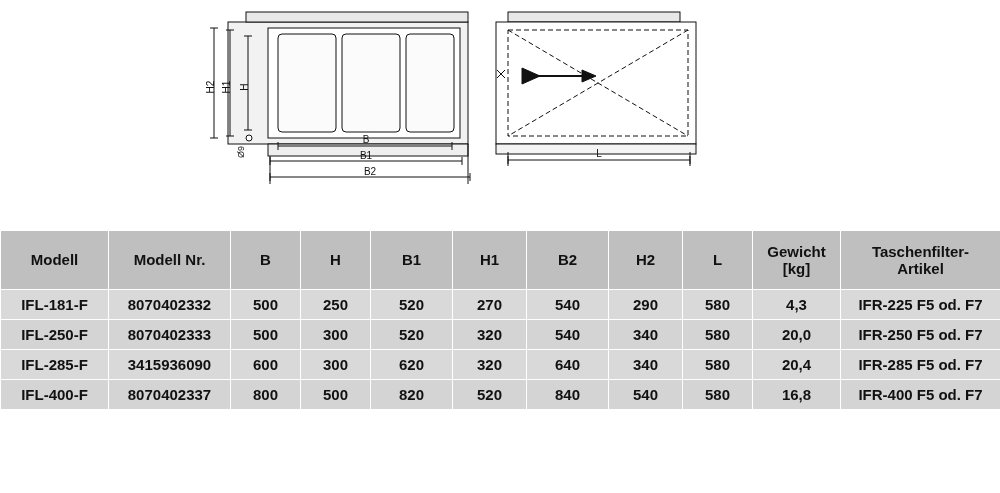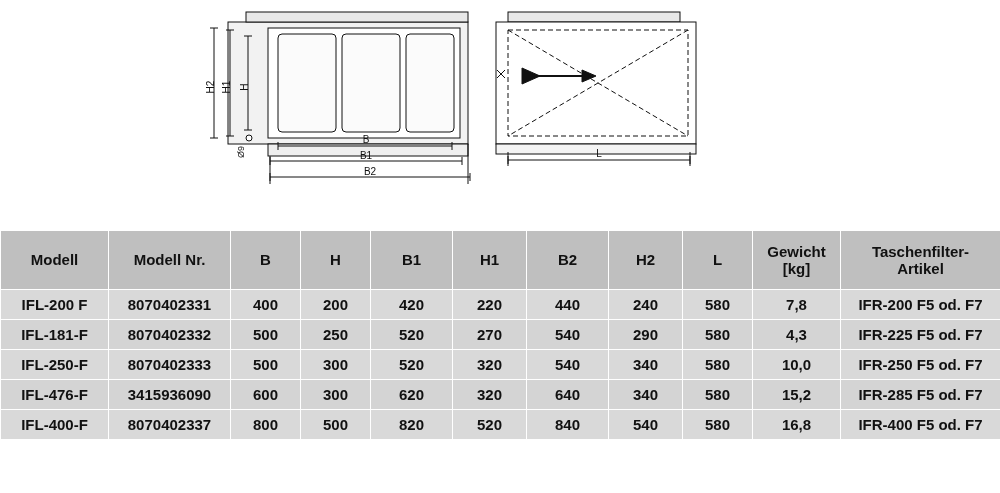--- a/index.html
+++ b/index.html
@@ -230,33 +230,20 @@
           <span class="sub">[kg]</span>
         </th>
         <th>
           <span class="sub">Taschenfilter-</span>
           <span class="sub">Artikel</span>
         </th>
       </tr>
     </thead>
     <tbody>
       <tr>
-        <td>IFL-200 F</td>
-        <td>8070402331</td>
-        <td>400</td>
-        <td>200</td>
-        <td>420</td>
-        <td>220</td>
-        <td>440</td>
-        <td>240</td>
-        <td>580</td>
-        <td>7,8</td>
-        <td>IFR-200 F5 od. F7</td>
-      </tr>
-      <tr>
         <td>IFL-181-F</td>
         <td>8070402332</td>
         <td>500</td>
         <td>250</td>
         <td>520</td>
         <td>270</td>
         <td>540</td>
         <td>290</td>
         <td>580</td>
         <td>4,3</td>
@@ -265,34 +252,34 @@
       <tr>
         <td>IFL-250-F</td>
         <td>8070402333</td>
         <td>500</td>
         <td>300</td>
         <td>520</td>
         <td>320</td>
         <td>540</td>
         <td>340</td>
         <td>580</td>
-        <td>10,0</td>
+        <td>20,0</td>
         <td>IFR-250 F5 od. F7</td>
       </tr>
       <tr>
-        <td>IFL-476-F</td>
+        <td>IFL-285-F</td>
         <td>3415936090</td>
         <td>600</td>
         <td>300</td>
         <td>620</td>
         <td>320</td>
         <td>640</td>
         <td>340</td>
         <td>580</td>
-        <td>15,2</td>
+        <td>20,4</td>
         <td>IFR-285 F5 od. F7</td>
       </tr>
       <tr>
         <td>IFL-400-F</td>
         <td>8070402337</td>
         <td>800</td>
         <td>500</td>
         <td>820</td>
         <td>520</td>
         <td>840</td>

